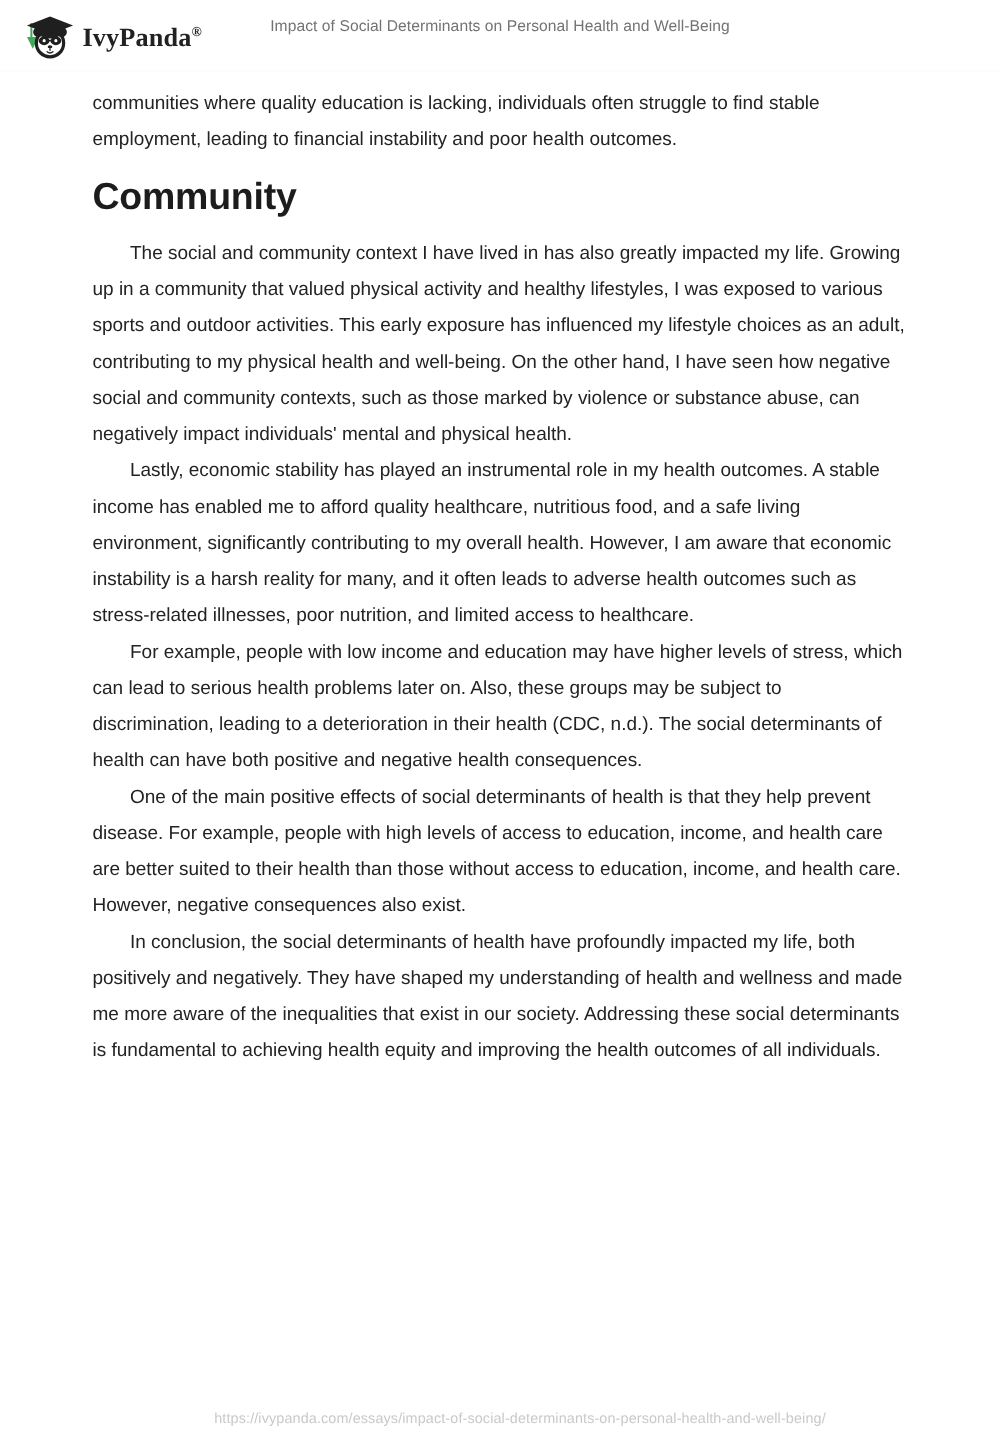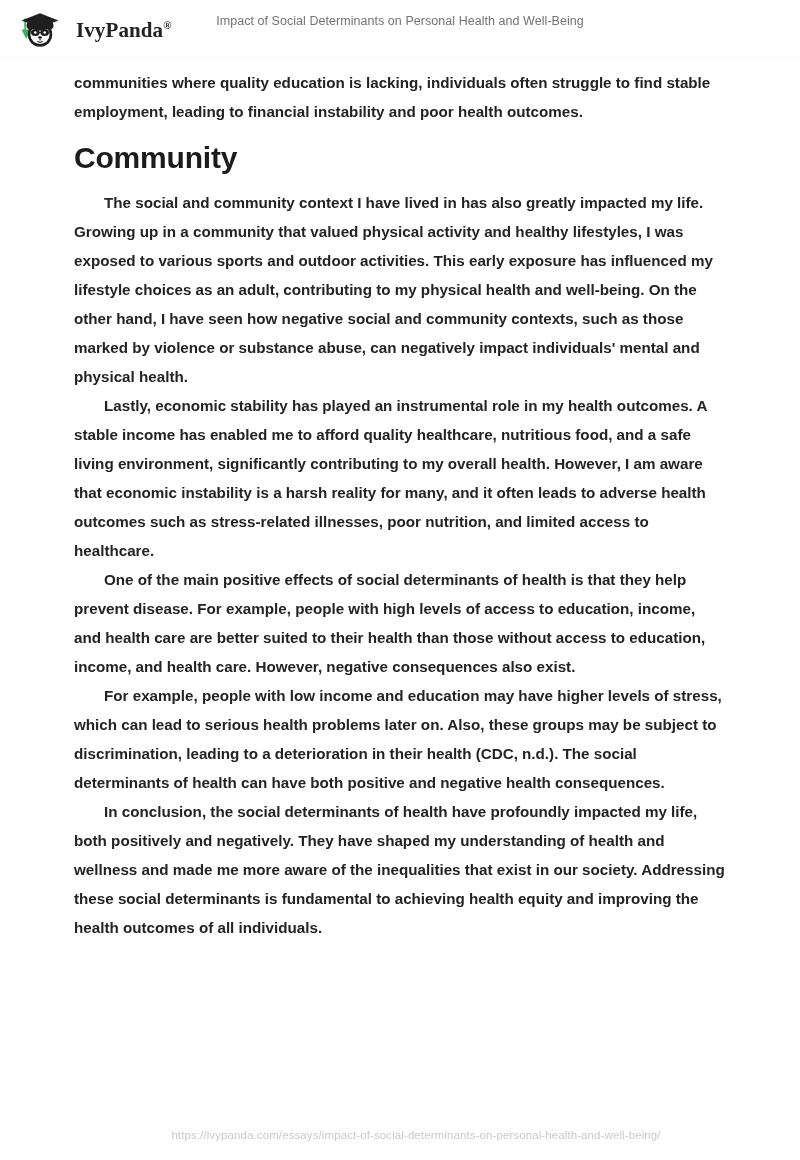--- a/index.html
+++ b/index.html
@@ -23,21 +23,21 @@
     width: 800px;
     height: 56px;
     box-sizing: border-box;
   }
   .brand {
     position: absolute;
     left: 16px;
     top: 10px;
     display: flex;
     align-items: center;
-    gap: 16px;
+    gap: 6px;
     height: 40px;
   }
   .brand-logo {
     width: 44px;
     height: 40px;
     display: block;
     flex: 0 0 auto;
   }
   .brand-name {
     font-family: "Liberation Serif", serif;
@@ -88,21 +88,20 @@
   .doc-body p {
     margin: 0 0 0 0;
     font-size: 15.2px;
     line-height: 29px;
     color: #222222;
     text-align: left;
     color: #232323;
   }
   .para {
     margin-bottom: 14px;
-    font-weight: bold;
   }
   .para.indent {
     text-indent: 30px;
   }
   .para.cont {
     text-indent: 0;
   }
 
   h2.section-heading {
     font-size: 30px;
@@ -169,20 +168,20 @@
   <div class="header-title">Impact of Social Determinants on Personal Health and Well-Being</div>
 </div>
 
 <div class="header-rule"></div>
 
 <div class="doc-body">
     <p class="para cont">communities where quality education is lacking, individuals often struggle to find stable employment, leading to financial instability and poor health outcomes.</p>
     <h2 class="section-heading">Community</h2>
     <p class="para indent">The social and community context I have lived in has also greatly impacted my life. Growing up in a community that valued physical activity and healthy lifestyles, I was exposed to various sports and outdoor activities. This early exposure has influenced my lifestyle choices as an adult, contributing to my physical health and well-being. On the other hand, I have seen how negative social and community contexts, such as those marked by violence or substance abuse, can negatively impact individuals' mental and physical health.</p>
     <p class="para indent">Lastly, economic stability has played an instrumental role in my health outcomes. A stable income has enabled me to afford quality healthcare, nutritious food, and a safe living environment, significantly contributing to my overall health. However, I am aware that economic instability is a harsh reality for many, and it often leads to adverse health outcomes such as stress-related illnesses, poor nutrition, and limited access to healthcare.</p>
+    <p class="para indent">For example, people with low income and education may have higher levels of stress, which can lead to serious health problems later on. Also, these groups may be subject to discrimination, leading to a deterioration in their health (CDC, n.d.). The social determinants of health can have both positive and negative health consequences.</p>
     <p class="para indent">One of the main positive effects of social determinants of health is that they help prevent disease. For example, people with high levels of access to education, income, and health care are better suited to their health than those without access to education, income, and health care. However, negative consequences also exist.</p>
-    <p class="para indent">For example, people with low income and education may have higher levels of stress, which can lead to serious health problems later on. Also, these groups may be subject to discrimination, leading to a deterioration in their health (CDC, n.d.). The social determinants of health can have both positive and negative health consequences.</p>
     <p class="para indent">In conclusion, the social determinants of health have profoundly impacted my life, both positively and negatively. They have shaped my understanding of health and wellness and made me more aware of the inequalities that exist in our society. Addressing these social determinants is fundamental to achieving health equity and improving the health outcomes of all individuals.</p>
   </div>
 
 <div class="page-footer">
   <a class="footer-url" href="#">https://ivypanda.com/essays/impact-of-social-determinants-on-personal-health-and-well-being/</a>
 </div>
 
 </body></html>

